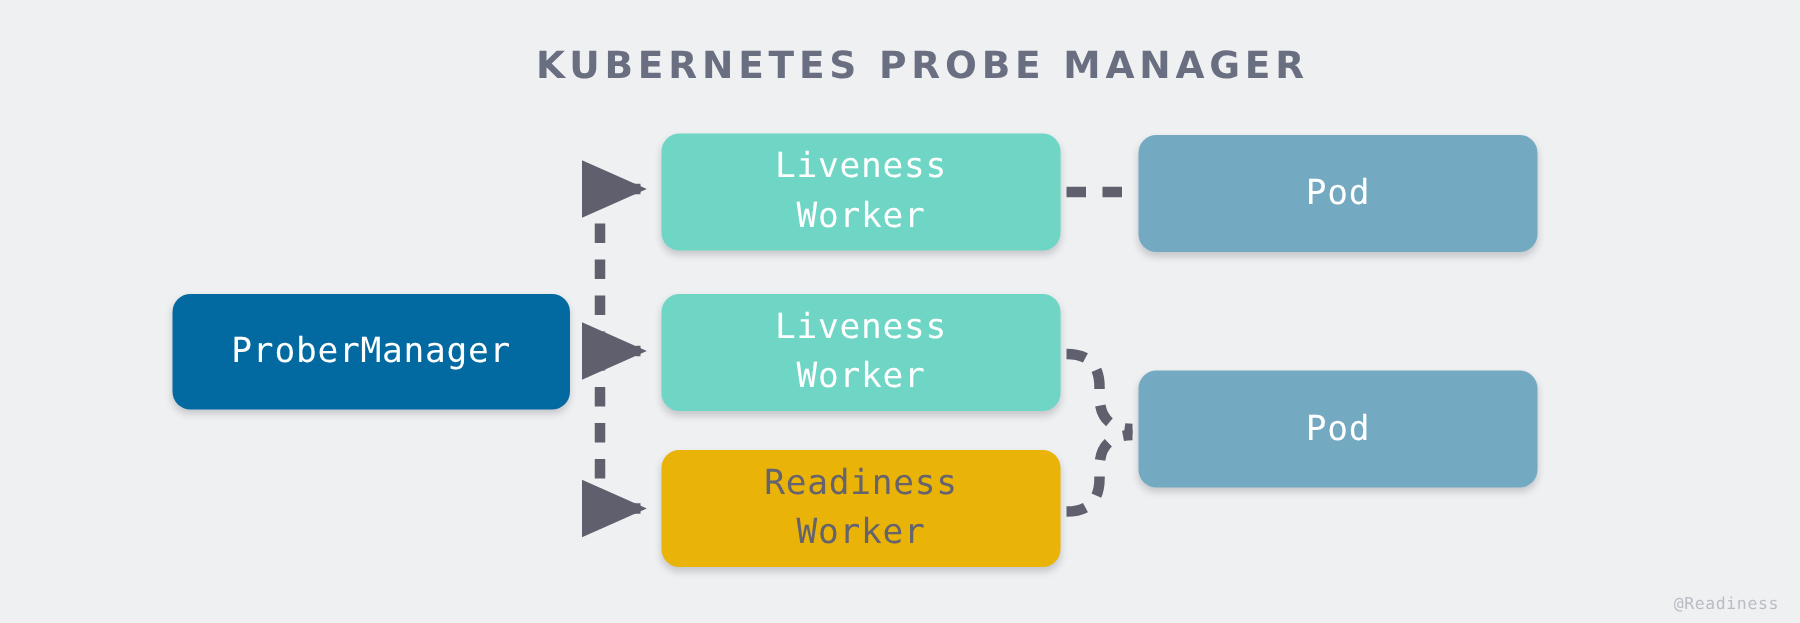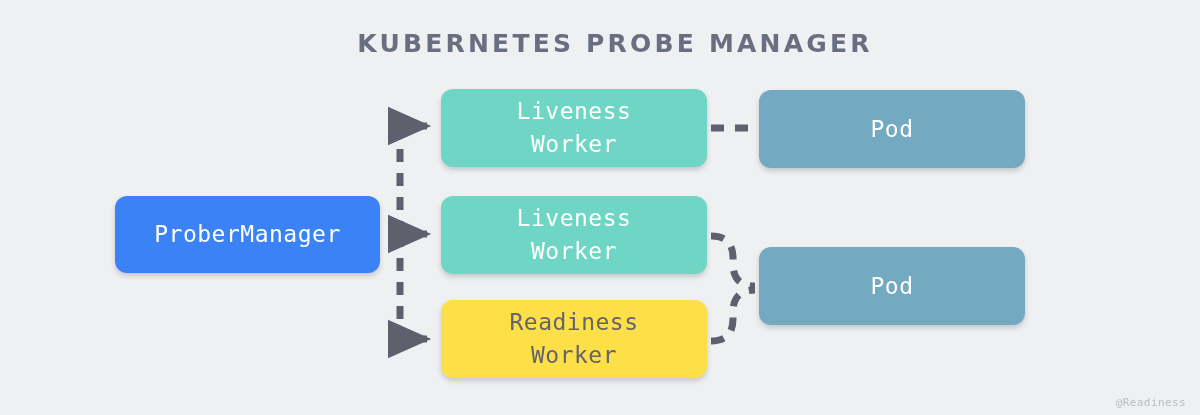--- a/index.html
+++ b/index.html
@@ -63,21 +63,21 @@
 
   .node-line {
     display: block;
   }
 
   .node.manager {
     left: 115px;
     top: 196px;
     width: 265px;
     height: 77px;
-    background: #3b82f6;
+    background: #0369a1;
     color: #ffffff;
   }
 
   .node.worker-liveness-1 {
     left: 441px;
     top: 89px;
     width: 266px;
     height: 78px;
     background: #6fd6c6;
     color: #ffffff;
@@ -90,21 +90,21 @@
     height: 78px;
     background: #6fd6c6;
     color: #ffffff;
   }
 
   .node.worker-readiness {
     left: 441px;
     top: 300px;
     width: 266px;
     height: 78px;
-    background: #fde047;
+    background: #eab308;
     color: #64636e;
   }
 
   .node.pod-1 {
     left: 759px;
     top: 90px;
     width: 266px;
     height: 78px;
     background: #74a9c2;
     color: #ffffff;

